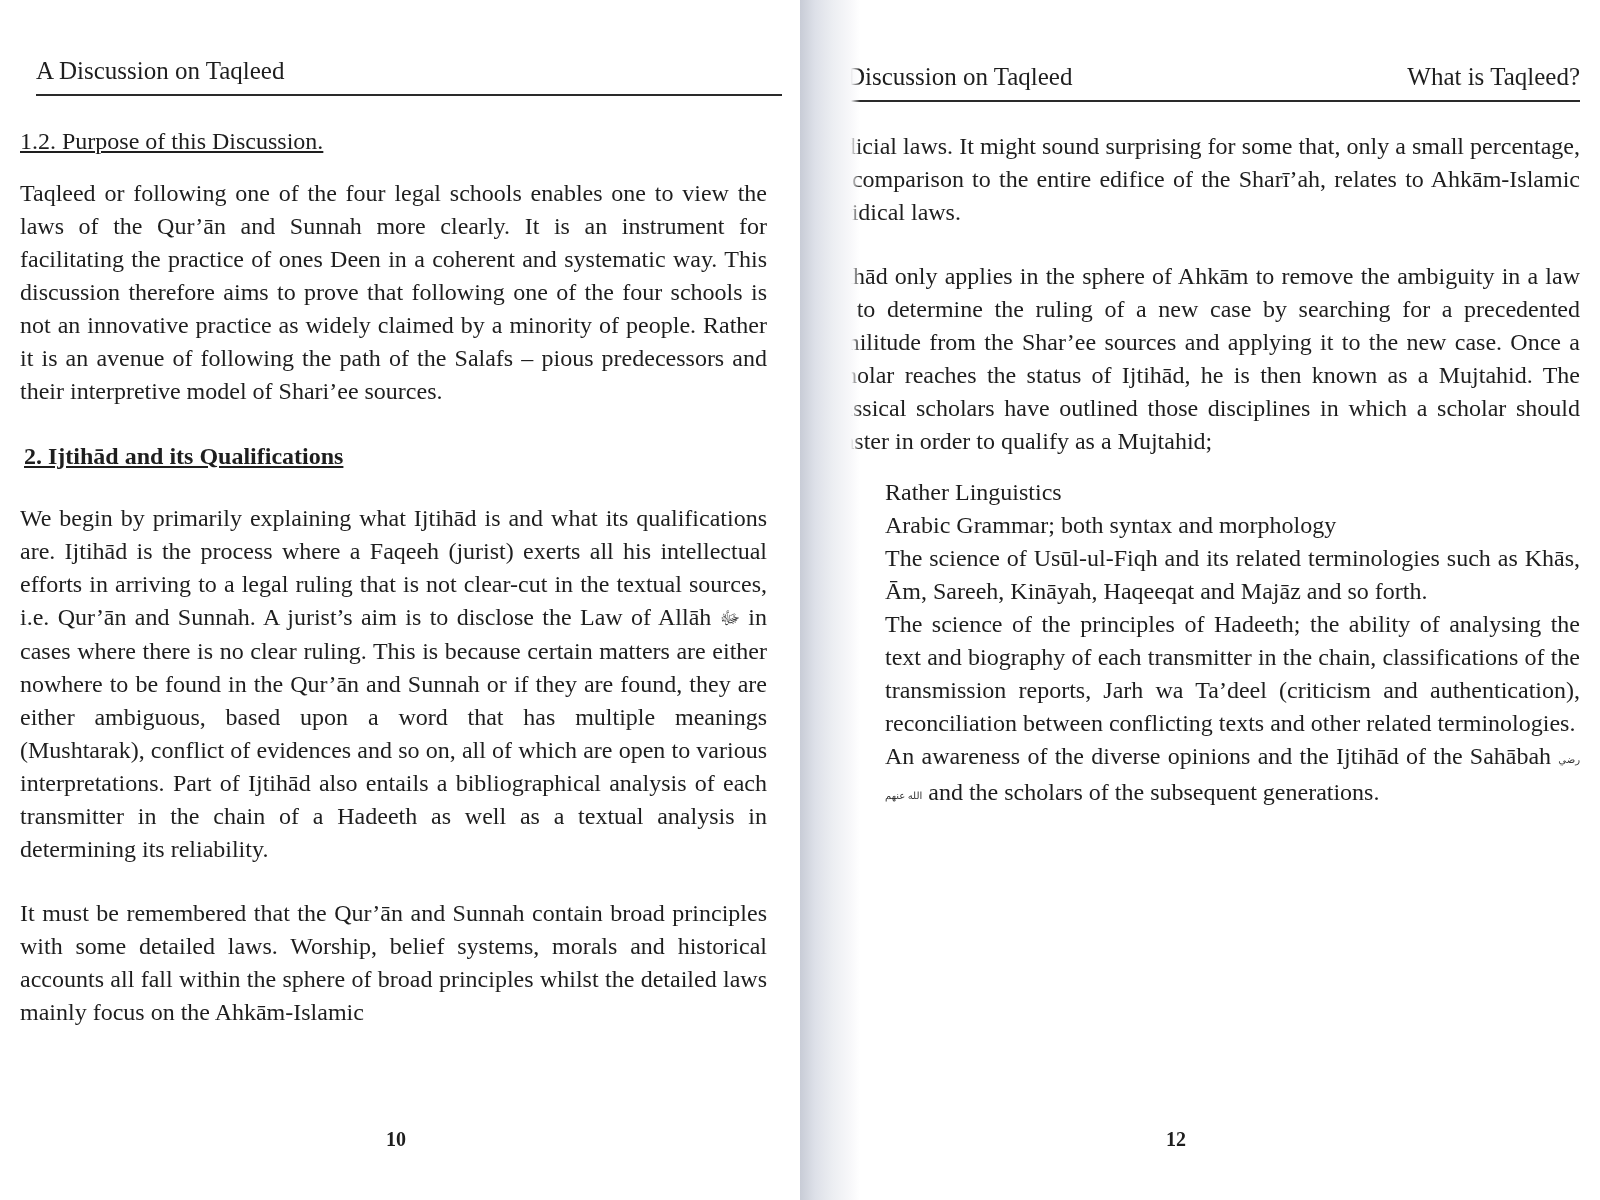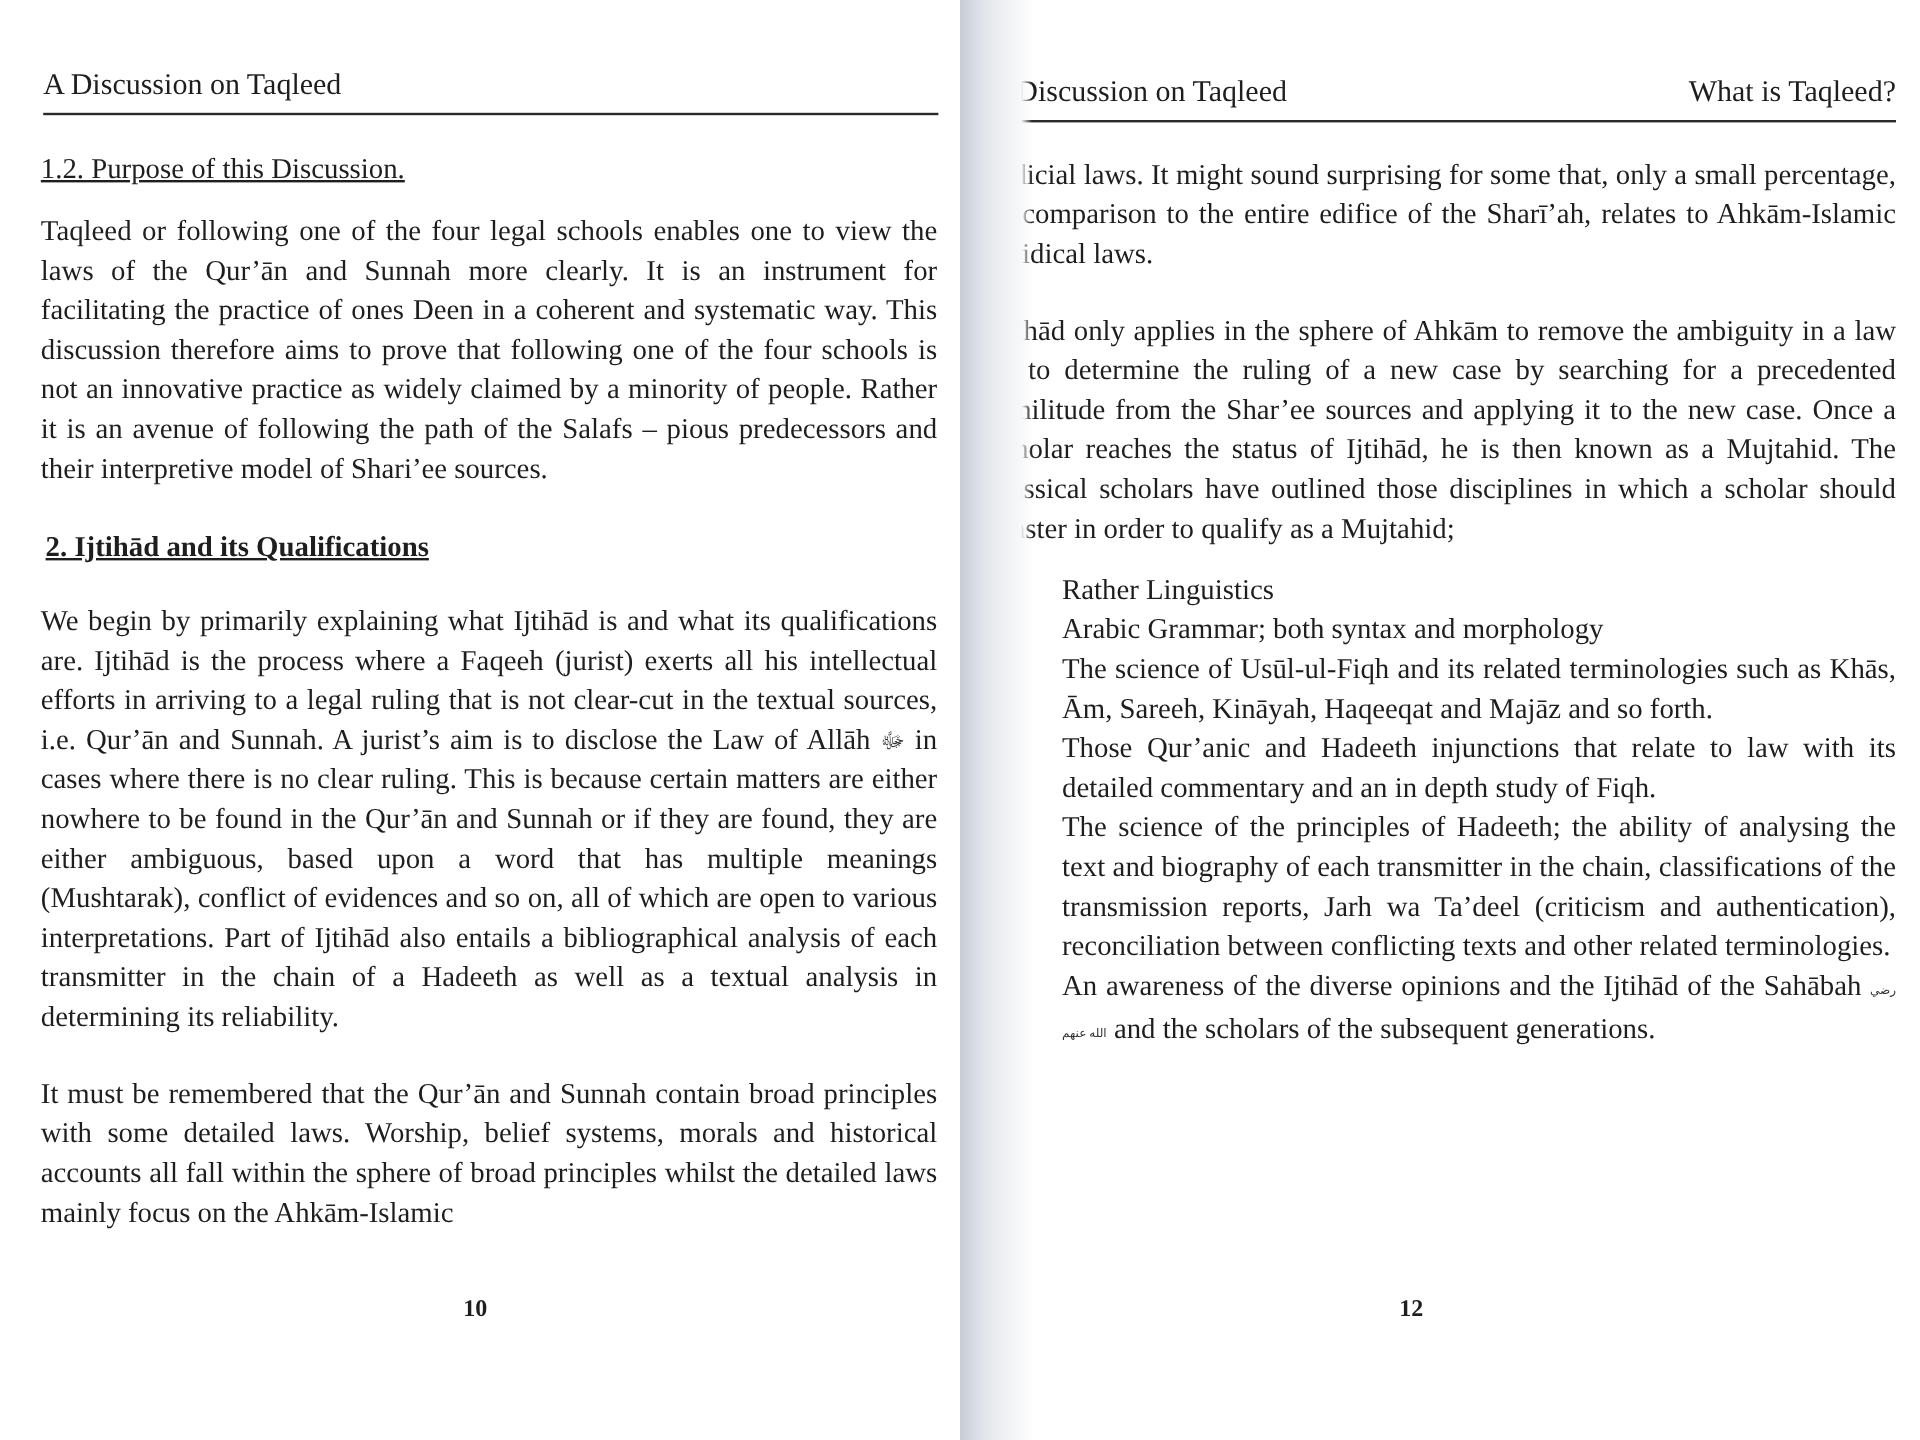--- a/index.html
+++ b/index.html
@@ -23,37 +23,37 @@
     font-size: 25px; line-height: 30px;
     display: flex; justify-content: space-between;
   }
   .running-head .rule {
     position: absolute; left: 0; right: 0; bottom: -10px; height: 2px; background: #2a2a2a;
   }
   #page-left .running-head { top: 56px; left: 36px; width: 746px; }
   #page-right .running-head { top: 62px; left: 24px; width: 756px; }
 
   .content { position: absolute; font-size: 24px; line-height: 33px; text-align: justify; }
-  #page-left .content { left: 34px; top: 125px; width: 747px; }
+  #page-left .content { left: 20px; top: 125px; width: 747px; }
   #page-right .content { left: 25px; top: 130px; width: 755px; }
 
   .sub-heading { text-decoration: underline; font-size: 24px; margin: 0 0 19px 0; line-height: 33px; }
   .section-heading { text-decoration: underline; font-weight: bold; font-size: 24px; margin: 32px 0 29px 4px; line-height: 33px; }
   p { margin: 0 0 27px 0; }
   .para-gap { margin-bottom: 31px; }
 
   ol.quals { list-style: none; margin: 18px 0 0 0; padding: 0; }
   ol.quals li { display: flex; align-items: flex-start; line-height: 33px; margin: 0; }
   ol.quals .num { width: 60px; flex: 0 0 60px; text-align: left; }
   ol.quals .txt { flex: 1; text-align: justify; }
   em.term { font-style: italic; }
 
   .honorific { font-size: 18px; color: #333; vertical-align: 1px; }
   .folio {
-    position: absolute; top: 1080px; font-weight: bold; font-size: 20px;
+    position: absolute; top: 1128px; font-weight: bold; font-size: 20px;
   }
   #page-left .folio { left: 386px; }
   #page-right .folio { left: 366px; }
 </style>
 </head>
 <body>
 
 <div class="page" id="page-left">
   <div class="running-head">
     <span>A Discussion on Taqleed</span>
@@ -89,24 +89,20 @@
         </li>
       <li>
           <span class="num">2.</span>
           <span class="txt">Arabic Grammar; both syntax and morphology</span>
         </li>
       <li>
           <span class="num">3.</span>
           <span class="txt">The science of Usūl-ul-Fiqh and its related terminologies such as Khās, Ām, Sareeh, Kināyah, Haqeeqat and Majāz and so forth.</span>
         </li>
       <li>
-          <span class="num">4.</span>
-          <span class="txt">Those Qur’anic and Hadeeth injunctions that relate to law with its detailed commentary and an in depth study of Fiqh.</span>
-        </li>
-      <li>
           <span class="num">5.</span>
           <span class="txt">The science of the principles of Hadeeth; the ability of analysing the text and biography of each transmitter in the chain, classifications of the transmission reports, Jarh wa Ta’deel (criticism and authentication), reconciliation between conflicting texts and other related terminologies.</span>
         </li>
       <li>
           <span class="num">6.</span>
           <span class="txt"><span>An awareness of the diverse opinions and the Ijtihād of the Sahābah</span> <span class="honorific" style="font-size:10px">رضي الله عنهم</span><span> and the scholars of the subsequent generations.</span></span>
         </li>
     </ol>
   </div>
 

